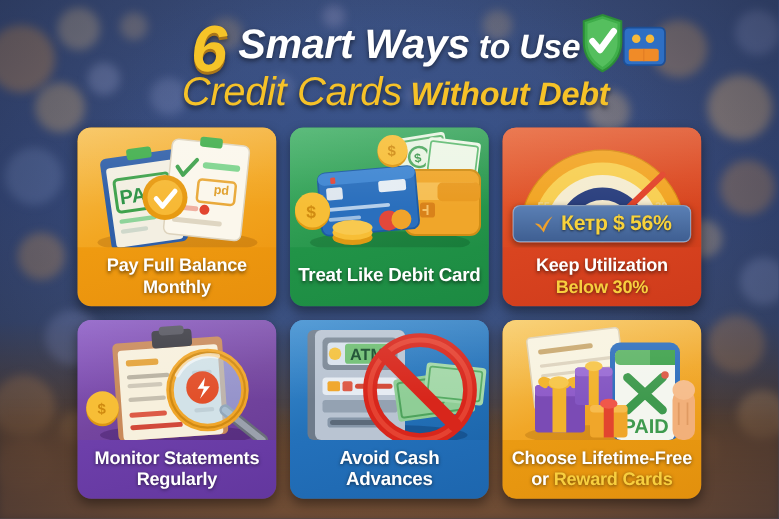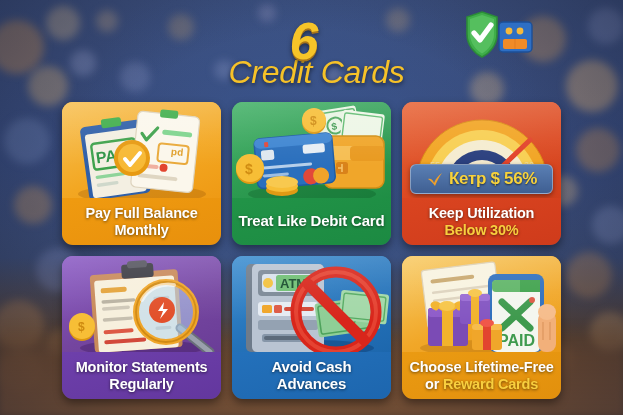--- a/index.html
+++ b/index.html
@@ -143,23 +143,26 @@
     <div class="bokeh" style="left:0px;top:352px;width:42px;height:42px;background:rgba(176,122,74,.32)"></div>
     <div class="bokeh" style="left:48px;top:330px;width:26px;height:26px;background:rgba(206,150,92,.28)"></div>
     <div class="bokeh" style="left:258px;top:4px;width:18px;height:18px;background:rgba(210,196,230,.22)"></div>
     <div class="bokeh" style="left:326px;top:68px;width:16px;height:16px;background:rgba(214,200,232,.20)"></div>
     <div class="bk-wood"></div>
   </div>
 
   <div class="title-wrap">
     <div class="t-line t-line1">
       <span class="big6">6</span>
+      <span class="t-white">Smart Ways</span>
+      <span class="t-white-sm">to Use</span>
     </div>
     <div class="t-line t-line2">
       <span class="t-gold">Credit Cards</span>
+      <span class="t-gold-sm">Without Debt</span>
     </div>
   </div>
 
   <svg class="emblem" viewBox="0 0 72 60">
     <g>
       <rect x="36" y="14" width="33" height="30" rx="4" fill="#2e6fc4"></rect>
       <rect x="36" y="14" width="33" height="30" rx="4" fill="none" stroke="#1d4f96" stroke-width="1.4"></rect>
       <rect x="40" y="31" width="24" height="10" rx="2" fill="#f08b28"></rect>
       <line x1="52" y1="31" x2="52" y2="41" stroke="#d9742080" stroke-width="1.2"></line>
       <circle cx="46" cy="23" r="3.4" fill="#f6b93b"></circle>

